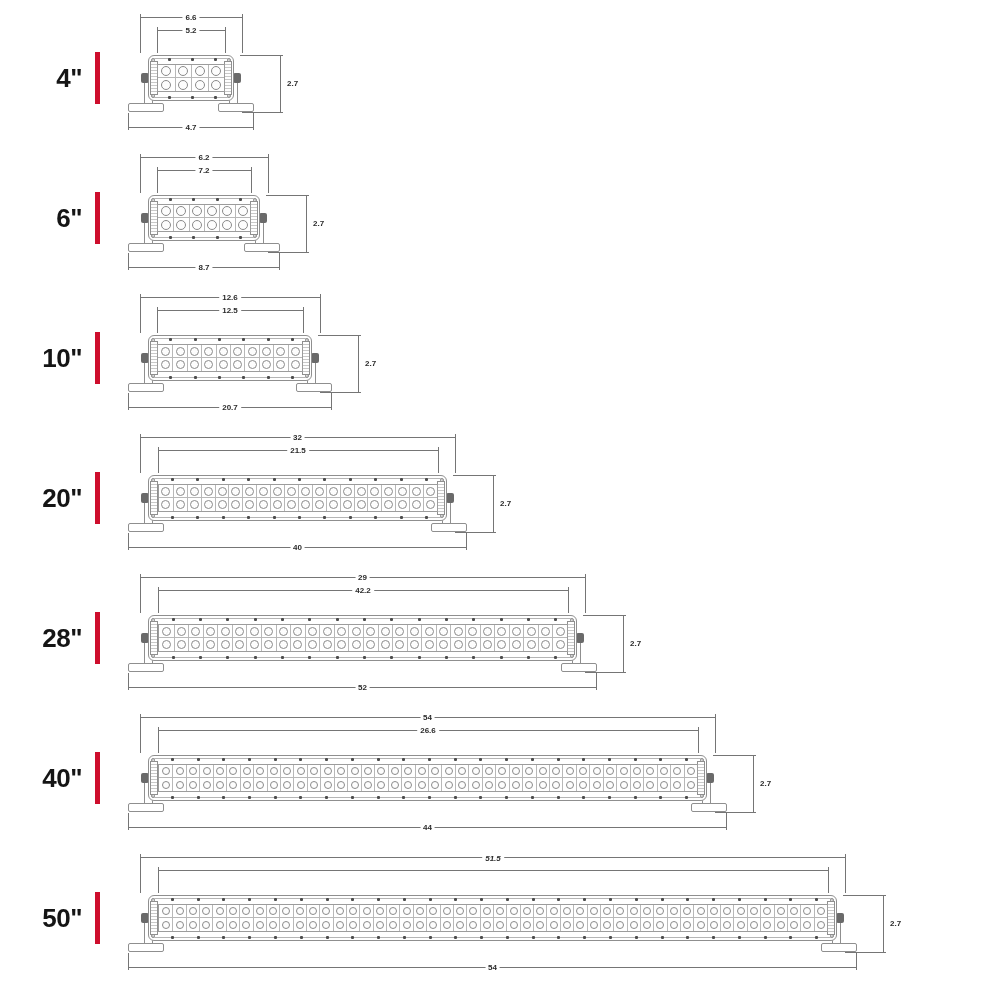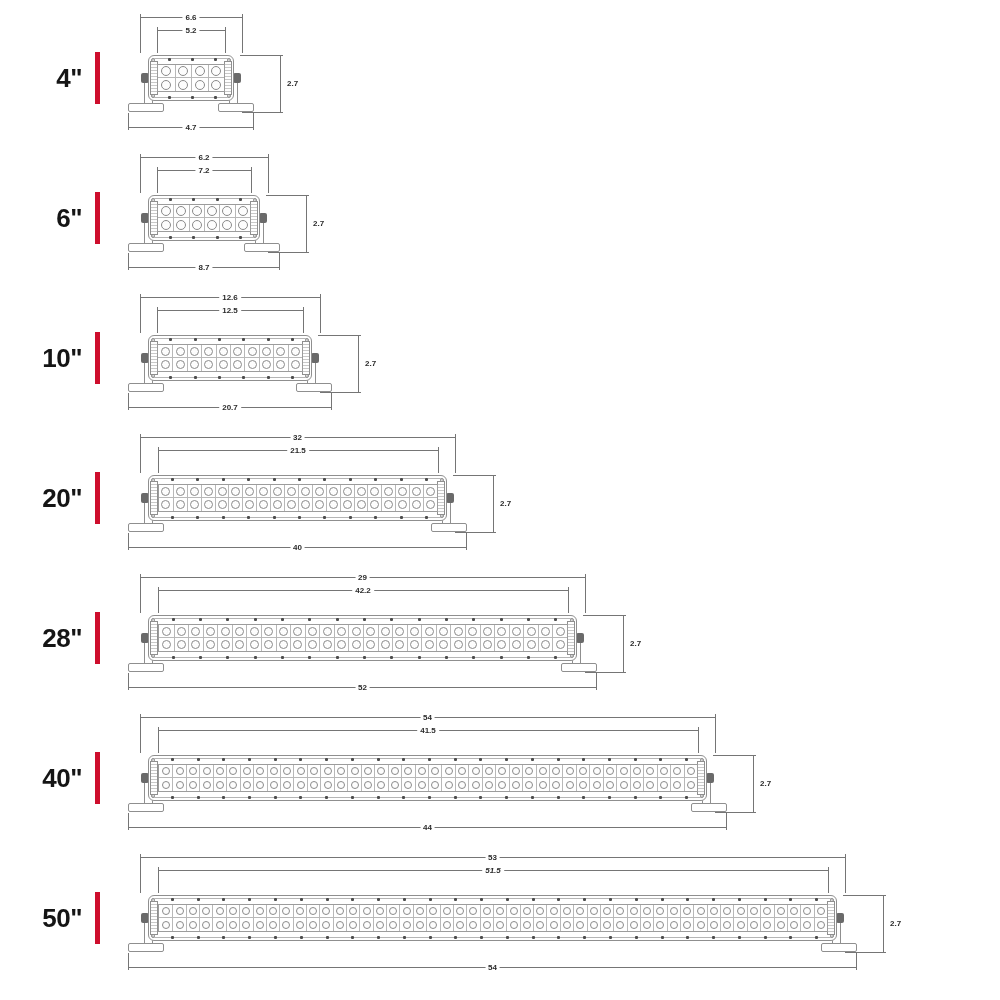--- a/index.html
+++ b/index.html
@@ -727,21 +727,21 @@
         <div class="accent-bar" style="background: rgb(206, 14, 45);"></div>
       </div>
       <div class="diagram" style="left: 128px; top: 6px; width: 669px; height: 128px;">
         <div class="dim-line" style="left: 12px; top: 6px; width: 575px;"></div>
         <div class="ext" style="left: 12px; top: 3px; height: 39px;"></div>
         <div class="ext" style="left: 587px; top: 3px; height: 39px;"></div>
         <div class="dim-text" style="left: 299.5px; top: 7px;">54</div>
         <div class="dim-line" style="left: 30px; top: 19px; width: 540px;"></div>
         <div class="ext" style="left: 30px; top: 16px; height: 26px;"></div>
         <div class="ext" style="left: 570px; top: 16px; height: 26px;"></div>
-        <div class="dim-text" style="left: 300px; top: 20px;">41.5</div>
+        <div class="dim-text" style="left: 300px; top: 20px;">26.6</div>
         <div class="bracket" style="left: 16px; top: 68px; width: 9px; height: 30px;"></div>
         <div class="bracket" style="left: 0px; top: 92px; width: 36px; height: 9px;"></div>
         <div class="bracket" style="left: 574px; top: 68px; width: 9px; height: 30px;"></div>
         <div class="bracket" style="left: 563px; top: 92px; width: 36px; height: 9px;"></div>
         <div class="nub" style="left: 13px; top: 62px;"></div>
         <div class="nub" style="left: 578px; top: 62px;"></div>
         <div class="housing" style="left: 20px; top: 44px; width: 559px; height: 46px;"></div>
         <div class="bezel" style="left: 23px; top: 47px; width: 553px; height: 40px;"></div>
         <div class="corner" style="left: 23px; top: 47px;"></div>
         <div class="corner" style="left: 572px; top: 47px;"></div>
@@ -1049,21 +1049,21 @@
         <div class="accent-bar" style="background: rgb(206, 14, 45);"></div>
       </div>
       <div class="diagram" style="left: 128px; top: 6px; width: 799px; height: 128px;">
         <div class="dim-line" style="left: 12px; top: 6px; width: 705px;"></div>
         <div class="ext" style="left: 12px; top: 3px; height: 39px;"></div>
         <div class="ext" style="left: 717px; top: 3px; height: 39px;"></div>
         <div class="dim-text" style="left: 364.5px; top: 7px;">53</div>
         <div class="dim-line" style="left: 30px; top: 19px; width: 670px;"></div>
         <div class="ext" style="left: 30px; top: 16px; height: 26px;"></div>
         <div class="ext" style="left: 700px; top: 16px; height: 26px;"></div>
-        <div class="dim-text" style="left: 365px; top: 20px; font-style: italic;">51.5</div>
+        <div class="dim-text" style="left: 365px; top: 8px; font-style: italic;">51.5</div>
         <div class="bracket" style="left: 16px; top: 68px; width: 9px; height: 30px;"></div>
         <div class="bracket" style="left: 0px; top: 92px; width: 36px; height: 9px;"></div>
         <div class="bracket" style="left: 704px; top: 68px; width: 9px; height: 30px;"></div>
         <div class="bracket" style="left: 693px; top: 92px; width: 36px; height: 9px;"></div>
         <div class="nub" style="left: 13px; top: 62px;"></div>
         <div class="nub" style="left: 708px; top: 62px;"></div>
         <div class="housing" style="left: 20px; top: 44px; width: 689px; height: 46px;"></div>
         <div class="bezel" style="left: 23px; top: 47px; width: 683px; height: 40px;"></div>
         <div class="corner" style="left: 23px; top: 47px;"></div>
         <div class="corner" style="left: 702px; top: 47px;"></div>

